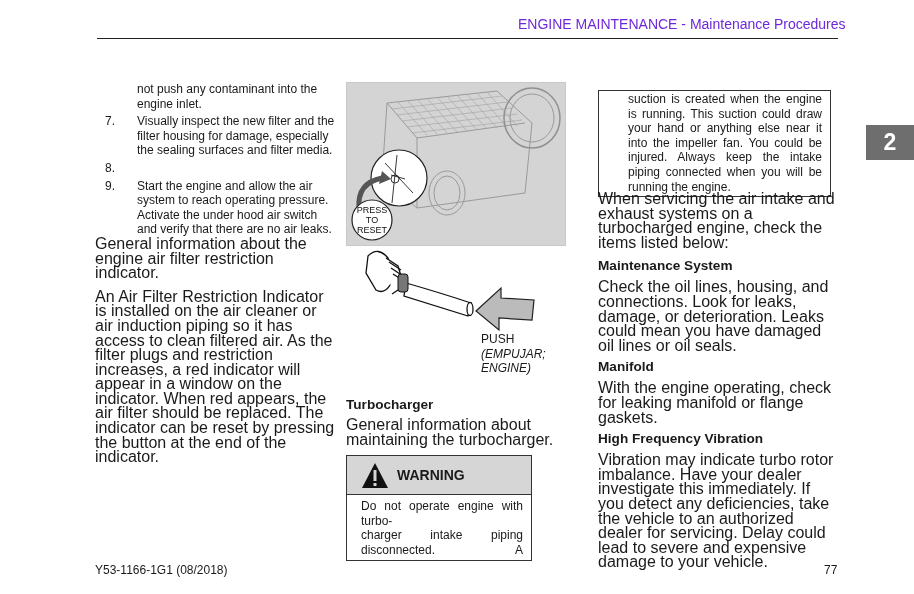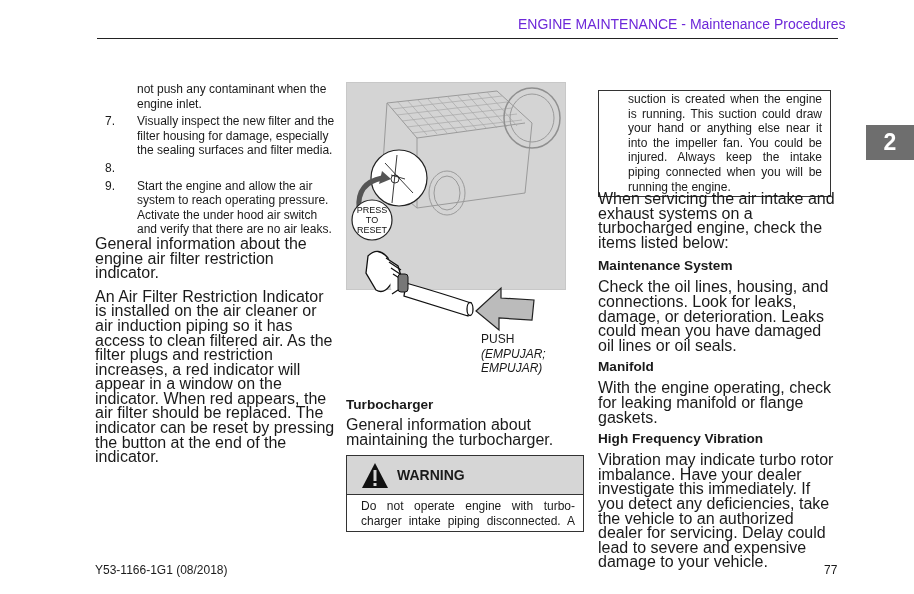--- a/index.html
+++ b/index.html
@@ -13,28 +13,28 @@
                    align-items:center; justify-content:center; }
     .p { font-size:16px; line-height:14.6px; margin:0; }
     .h { font-size:13.6px; font-weight:bold; line-height:16px; margin:0; }
     
     .col1 { left:95px; top:82px; width:240px; }
     .step { display:flex; font-size:12px; line-height:14.6px; }
     .step .num { width:42px; flex:0 0 42px; padding-left:10px; box-sizing:border-box; }
     .step .txt { flex:1; }
     .cont { padding-left:42px; font-size:12px; line-height:14.6px; }
     
-    .fig { left:346px; top:82px; width:220px; height:208px; background:#d4d4d4; border:1px solid #c8c8c8; box-sizing:border-box; }
+    .fig { left:346px; top:82px; width:220px; height:164px; background:#d4d4d4; border:1px solid #c8c8c8; box-sizing:border-box; }
     .fig svg { display:block; }
     .fig2 { left:346px; top:248px; width:240px; height:90px; }
     .push-label { left:481px; top:332px; font-size:12px; line-height:14.6px; }
     .push-label .it { font-style:italic; display:block; }
     
     .col2 { left:346px; top:397px; width:240px; }
-    .warn { left:346px; top:455px; width:238px; border:1px solid #333; box-sizing:border-box; }
+    .warn { left:346px; top:455px; width:186px; border:1px solid #333; box-sizing:border-box; }
     .warn-head { background:#d6d6d6; height:38px; border-bottom:1px solid #333;
                  display:flex; align-items:center; padding-left:14px; }
     .warn-head .lbl { font-weight:bold; font-size:14px; margin-left:8px; }
     .warn-body { padding:4px 8px 3px 14px; font-size:12px; line-height:14.6px; text-align:justify; text-align-last:justify; }
     
     .col3-box { left:598px; top:90px; width:233px; border:1px solid #333; box-sizing:border-box;
                 padding:1px 8px 2px 29px; font-size:12px; line-height:14.6px; text-align:justify; }
     .col3 { left:598px; top:192px; width:240px; }
     .col3 .h { margin-top:6px; margin-bottom:6px; }
     .footer-left { left:95px; top:563px; font-size:12px; }
@@ -43,21 +43,21 @@
 </head>
 <body>
 
 <div class="abs header-title">ENGINE MAINTENANCE - Maintenance Procedures</div>
 <div class="abs header-rule"></div>
 <div class="abs chapter-tab">
     <span>2</span>
   </div>
 
 <div class="abs col1">
-  <div class="cont" style="margin-bottom:3px;">not push any contaminant when the engine inlet.</div>
+  <div class="cont" style="margin-bottom:3px;">not push any contaminant into the engine inlet.</div>
   <div class="step" style="margin-bottom:3px;">
     <span class="num">7.</span>
     <span class="txt">Visually inspect the new filter and the filter housing for damage, especially the sealing surfaces and filter media.</span>
   </div>
   <div class="step" style="margin-bottom:3px;">
     <span class="num">8.</span>
   </div>
   <div class="step">
     <span class="num">9.</span>
     <span class="txt">Start the engine and allow the air system to reach operating pressure. Activate the under hood air switch and verify that there are no air leaks.</span>
@@ -104,21 +104,21 @@
       <path d="M40 10 L52 18 L58 38 L46 46"></path>
       <path d="M43 14 L55 22 M45 20 L57 28 M47 26 L58 33"></path>
     </g>
     <rect x="52" y="26" width="10" height="18" rx="3" fill="#777" stroke="#111"></rect>
     <polygon points="130,63 155,40 155,50 188,52 186,72 153,70 153,82" fill="#bbbbbb" stroke="#222" stroke-width="1.2"></polygon>
   </svg>
 </div>
 <div class="abs push-label">
   <span>PUSH</span>
   <span class="it">(EMPUJAR;</span>
-  <span class="it">EMPUJAR)</span>
+  <span class="it">ENGINE)</span>
 </div>
 
 <div class="abs col2">
   <div class="h">Turbocharger</div>
   <p class="p" style="margin-top:5px;">General information about maintaining the turbocharger.</p>
 </div>
 
 <div class="abs warn">
   <div class="warn-head">
     <svg width="28" height="27" viewBox="0 0 28 27">

